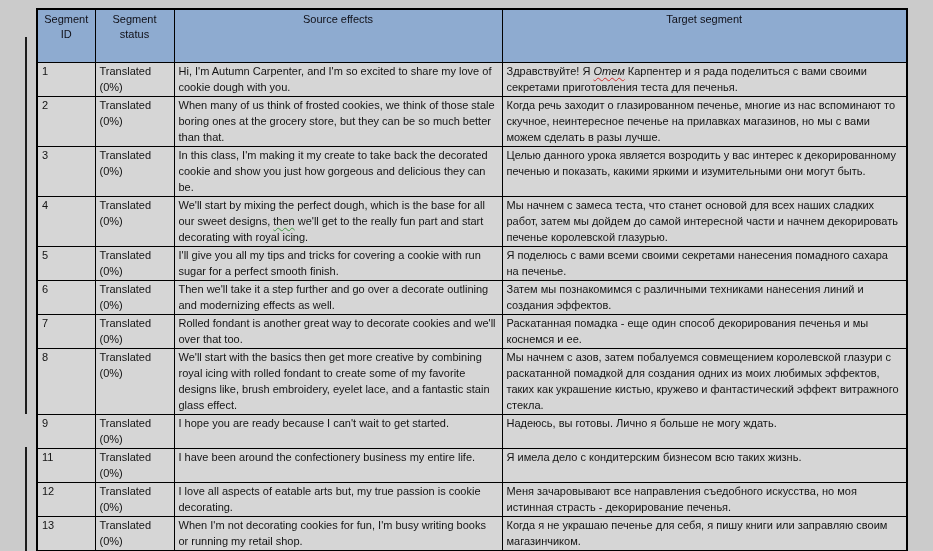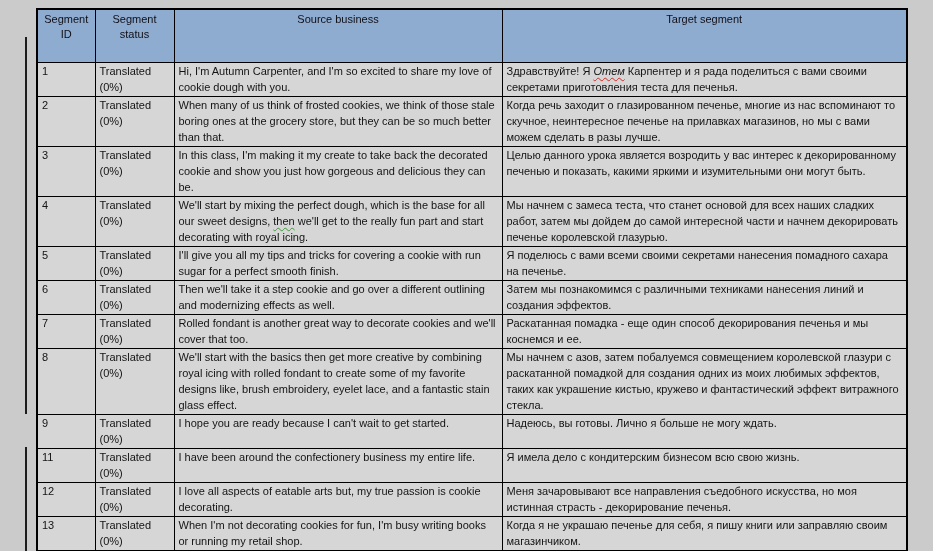--- a/index.html
+++ b/index.html
@@ -89,21 +89,21 @@
     <colgroup>
       <col class="c-id">
         <col class="c-status">
         <col class="c-source">
         <col class="c-target">
     </colgroup>
     <thead>
       <tr>
         <th>Segment ID</th>
         <th>Segment status</th>
-        <th>Source business</th>
+        <th>Source effects</th>
         <th>Target segment</th>
       </tr>
     </thead>
     <tbody>
         <tr>
     <td>1</td>
     <td>Translated (0%)</td>
     <td>Hi, I'm Autumn Carpenter, and I'm so excited to share my love of cookie dough with you.</td>
     <td>Здравствуйте! Я <span class="sq-red">Отем</span> Карпентер и я рада поделиться с вами своими секретами приготовления теста для печенья.</td>
   </tr>
@@ -127,46 +127,46 @@
   </tr>
         <tr>
     <td>5</td>
     <td>Translated (0%)</td>
     <td>I'll give you all my tips and tricks for covering a cookie with run sugar for a perfect smooth finish.</td>
     <td>Я поделюсь с вами всеми своими секретами нанесения помадного сахара на печенье.</td>
   </tr>
         <tr>
     <td>6</td>
     <td>Translated (0%)</td>
-    <td>Then we'll take it a step cookie and go over a different outlining and modernizing effects as well.</td>
+    <td>Then we'll take it a step further and go over a decorate outlining and modernizing effects as well.</td>
     <td>Затем мы познакомимся с различными техниками нанесения линий и создания эффектов.</td>
   </tr>
         <tr>
     <td>7</td>
     <td>Translated (0%)</td>
-    <td>Rolled fondant is another great way to decorate cookies and we'll cover that too.</td>
+    <td>Rolled fondant is another great way to decorate cookies and we'll over that too.</td>
     <td>Раскатанная помадка - еще один способ декорирования печенья и мы коснемся и ее.</td>
   </tr>
         <tr>
     <td>8</td>
     <td>Translated (0%)</td>
     <td>We'll start with the basics then get more creative by combining royal icing with rolled fondant to create some of my favorite designs like, brush embroidery, eyelet lace, and a fantastic stain glass effect.</td>
     <td>Мы начнем с азов, затем побалуемся совмещением королевской глазури с раскатанной помадкой для создания одних из моих любимых эффектов, таких как украшение кистью, кружево и фантастический эффект витражного стекла.</td>
   </tr>
         <tr>
     <td>9</td>
     <td>Translated (0%)</td>
     <td>I hope you are ready because I can't wait to get started.</td>
     <td>Надеюсь, вы готовы. Лично я больше не могу ждать.</td>
   </tr>
         <tr>
     <td>11</td>
     <td>Translated (0%)</td>
     <td>I have been around the confectionery business my entire life.</td>
-    <td>Я имела дело с кондитерским бизнесом всю свою жизнь.</td>
+    <td>Я имела дело с кондитерским бизнесом всю таких жизнь.</td>
   </tr>
         <tr>
     <td>12</td>
     <td>Translated (0%)</td>
     <td>I love all aspects of eatable arts but, my true passion is cookie decorating.</td>
     <td>Меня зачаровывают все направления съедобного искусства, но моя истинная страсть - декорирование печенья.</td>
   </tr>
         <tr>
     <td>13</td>
     <td>Translated (0%)</td>

